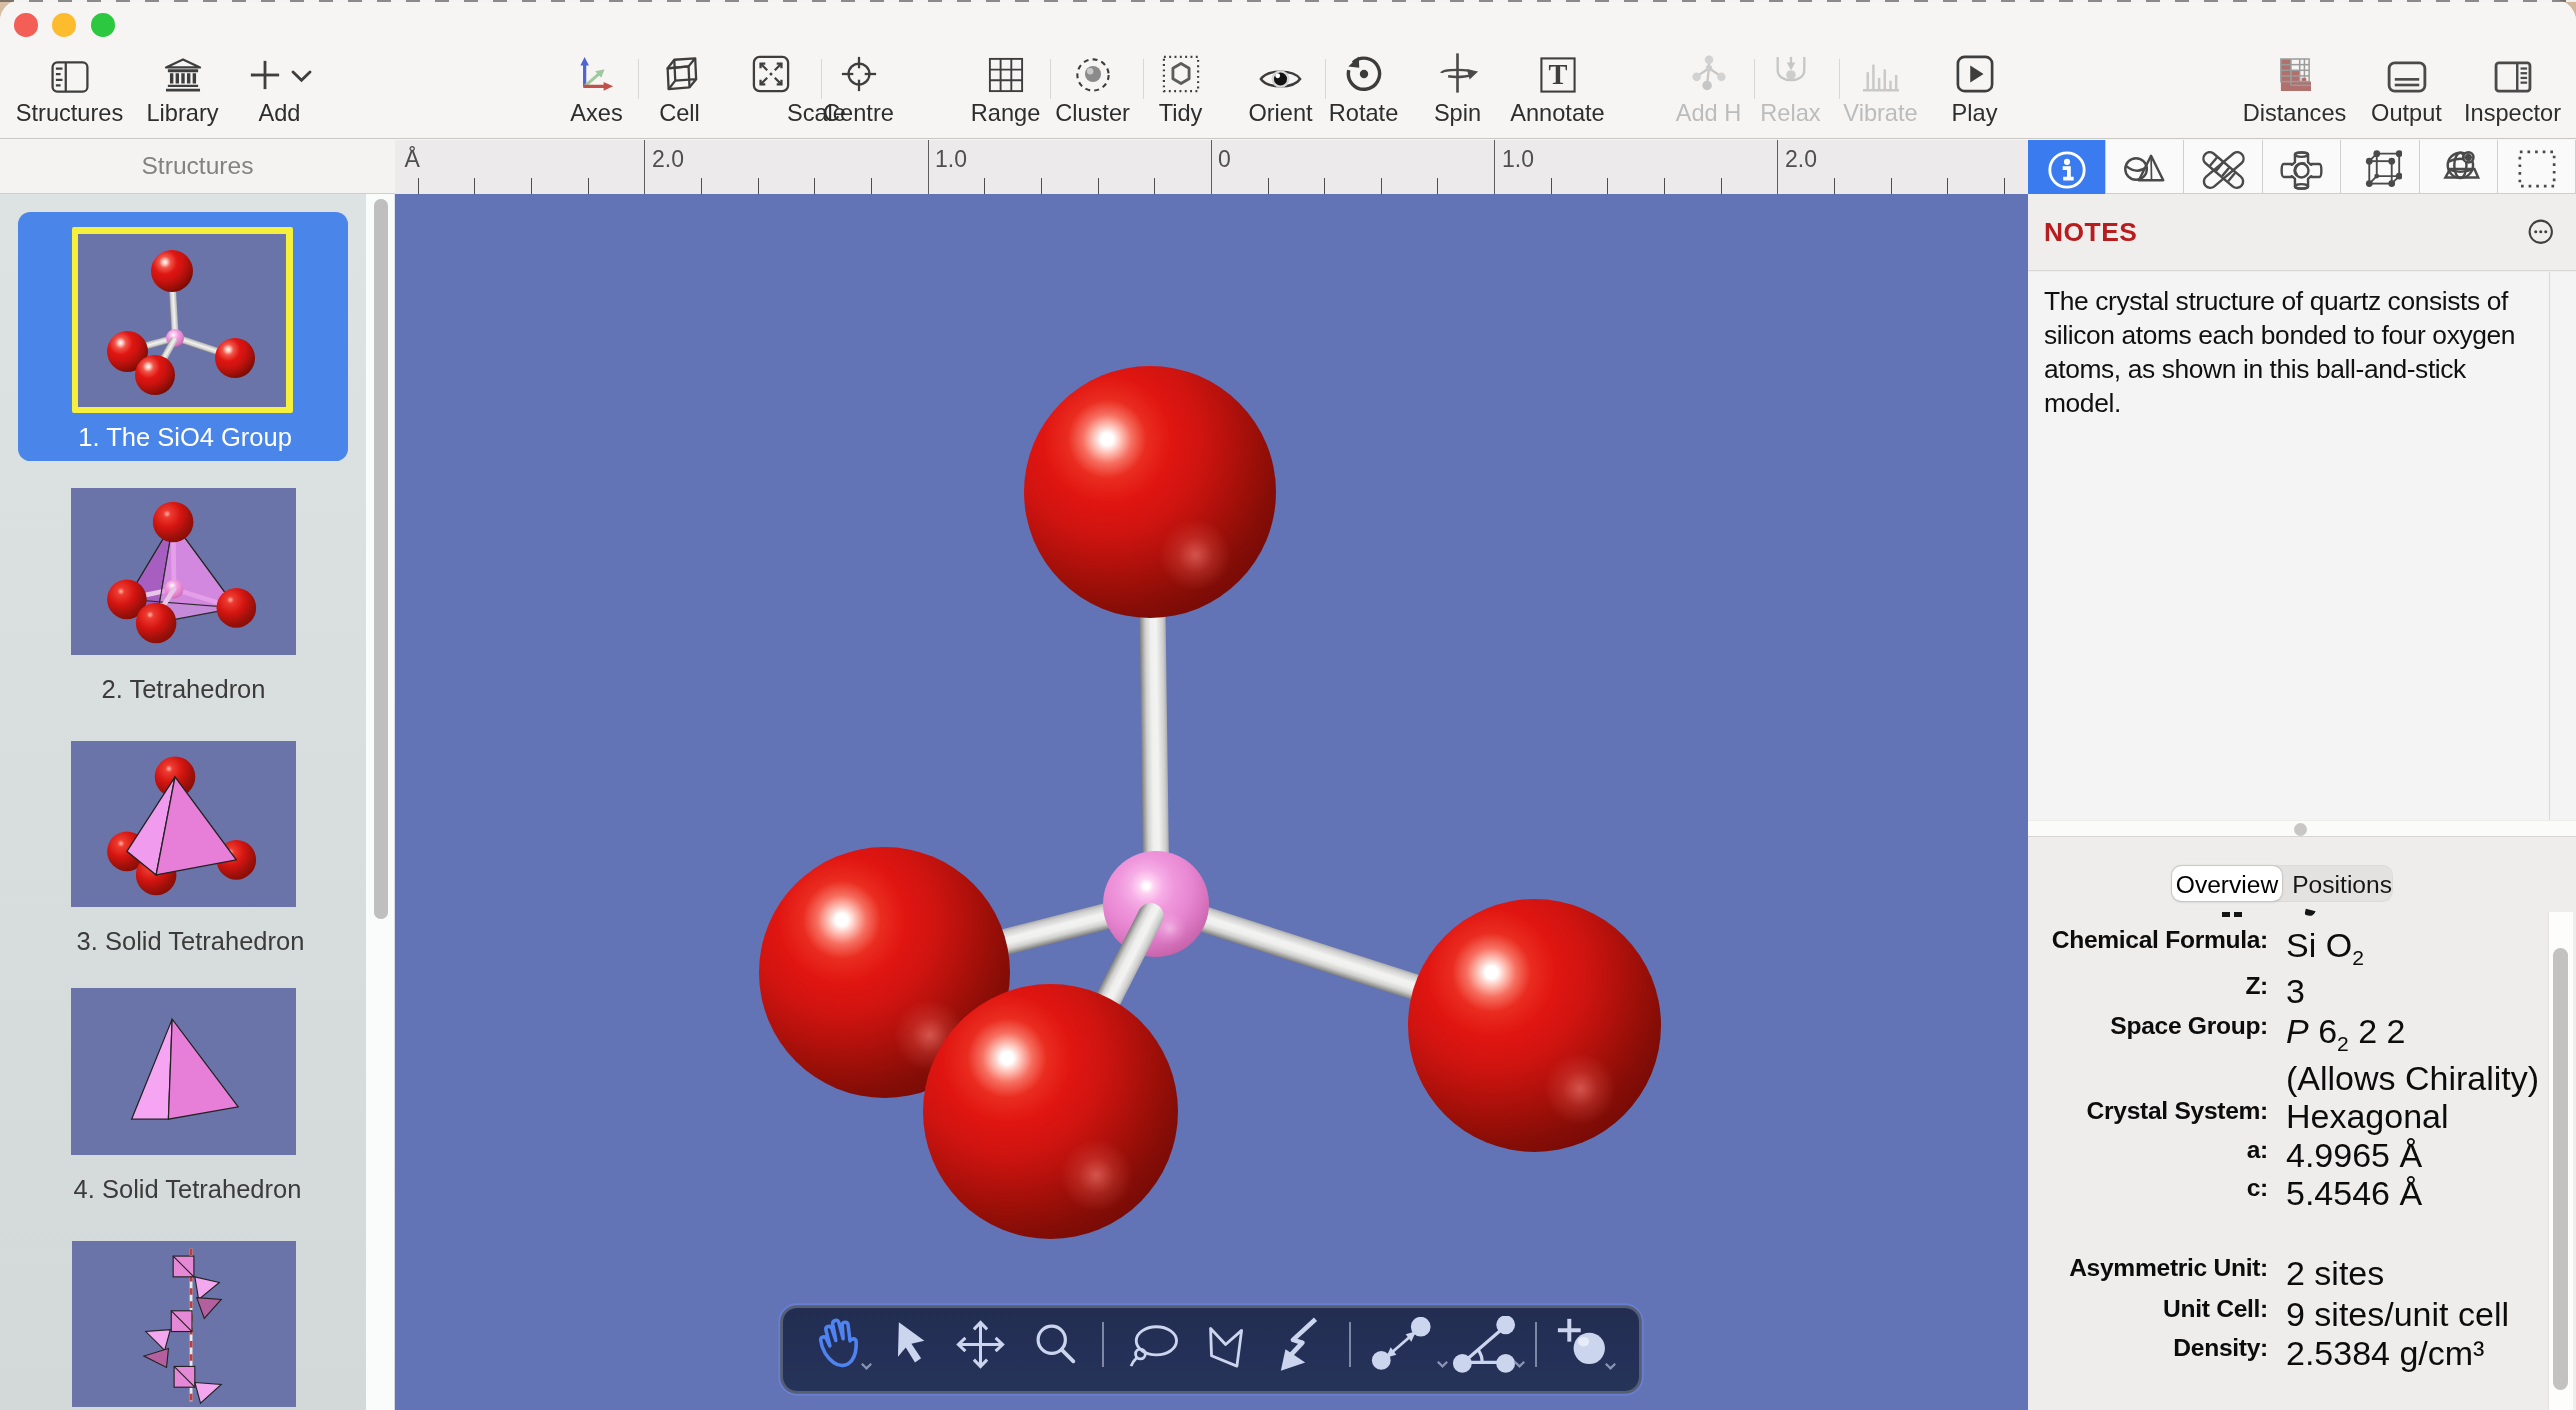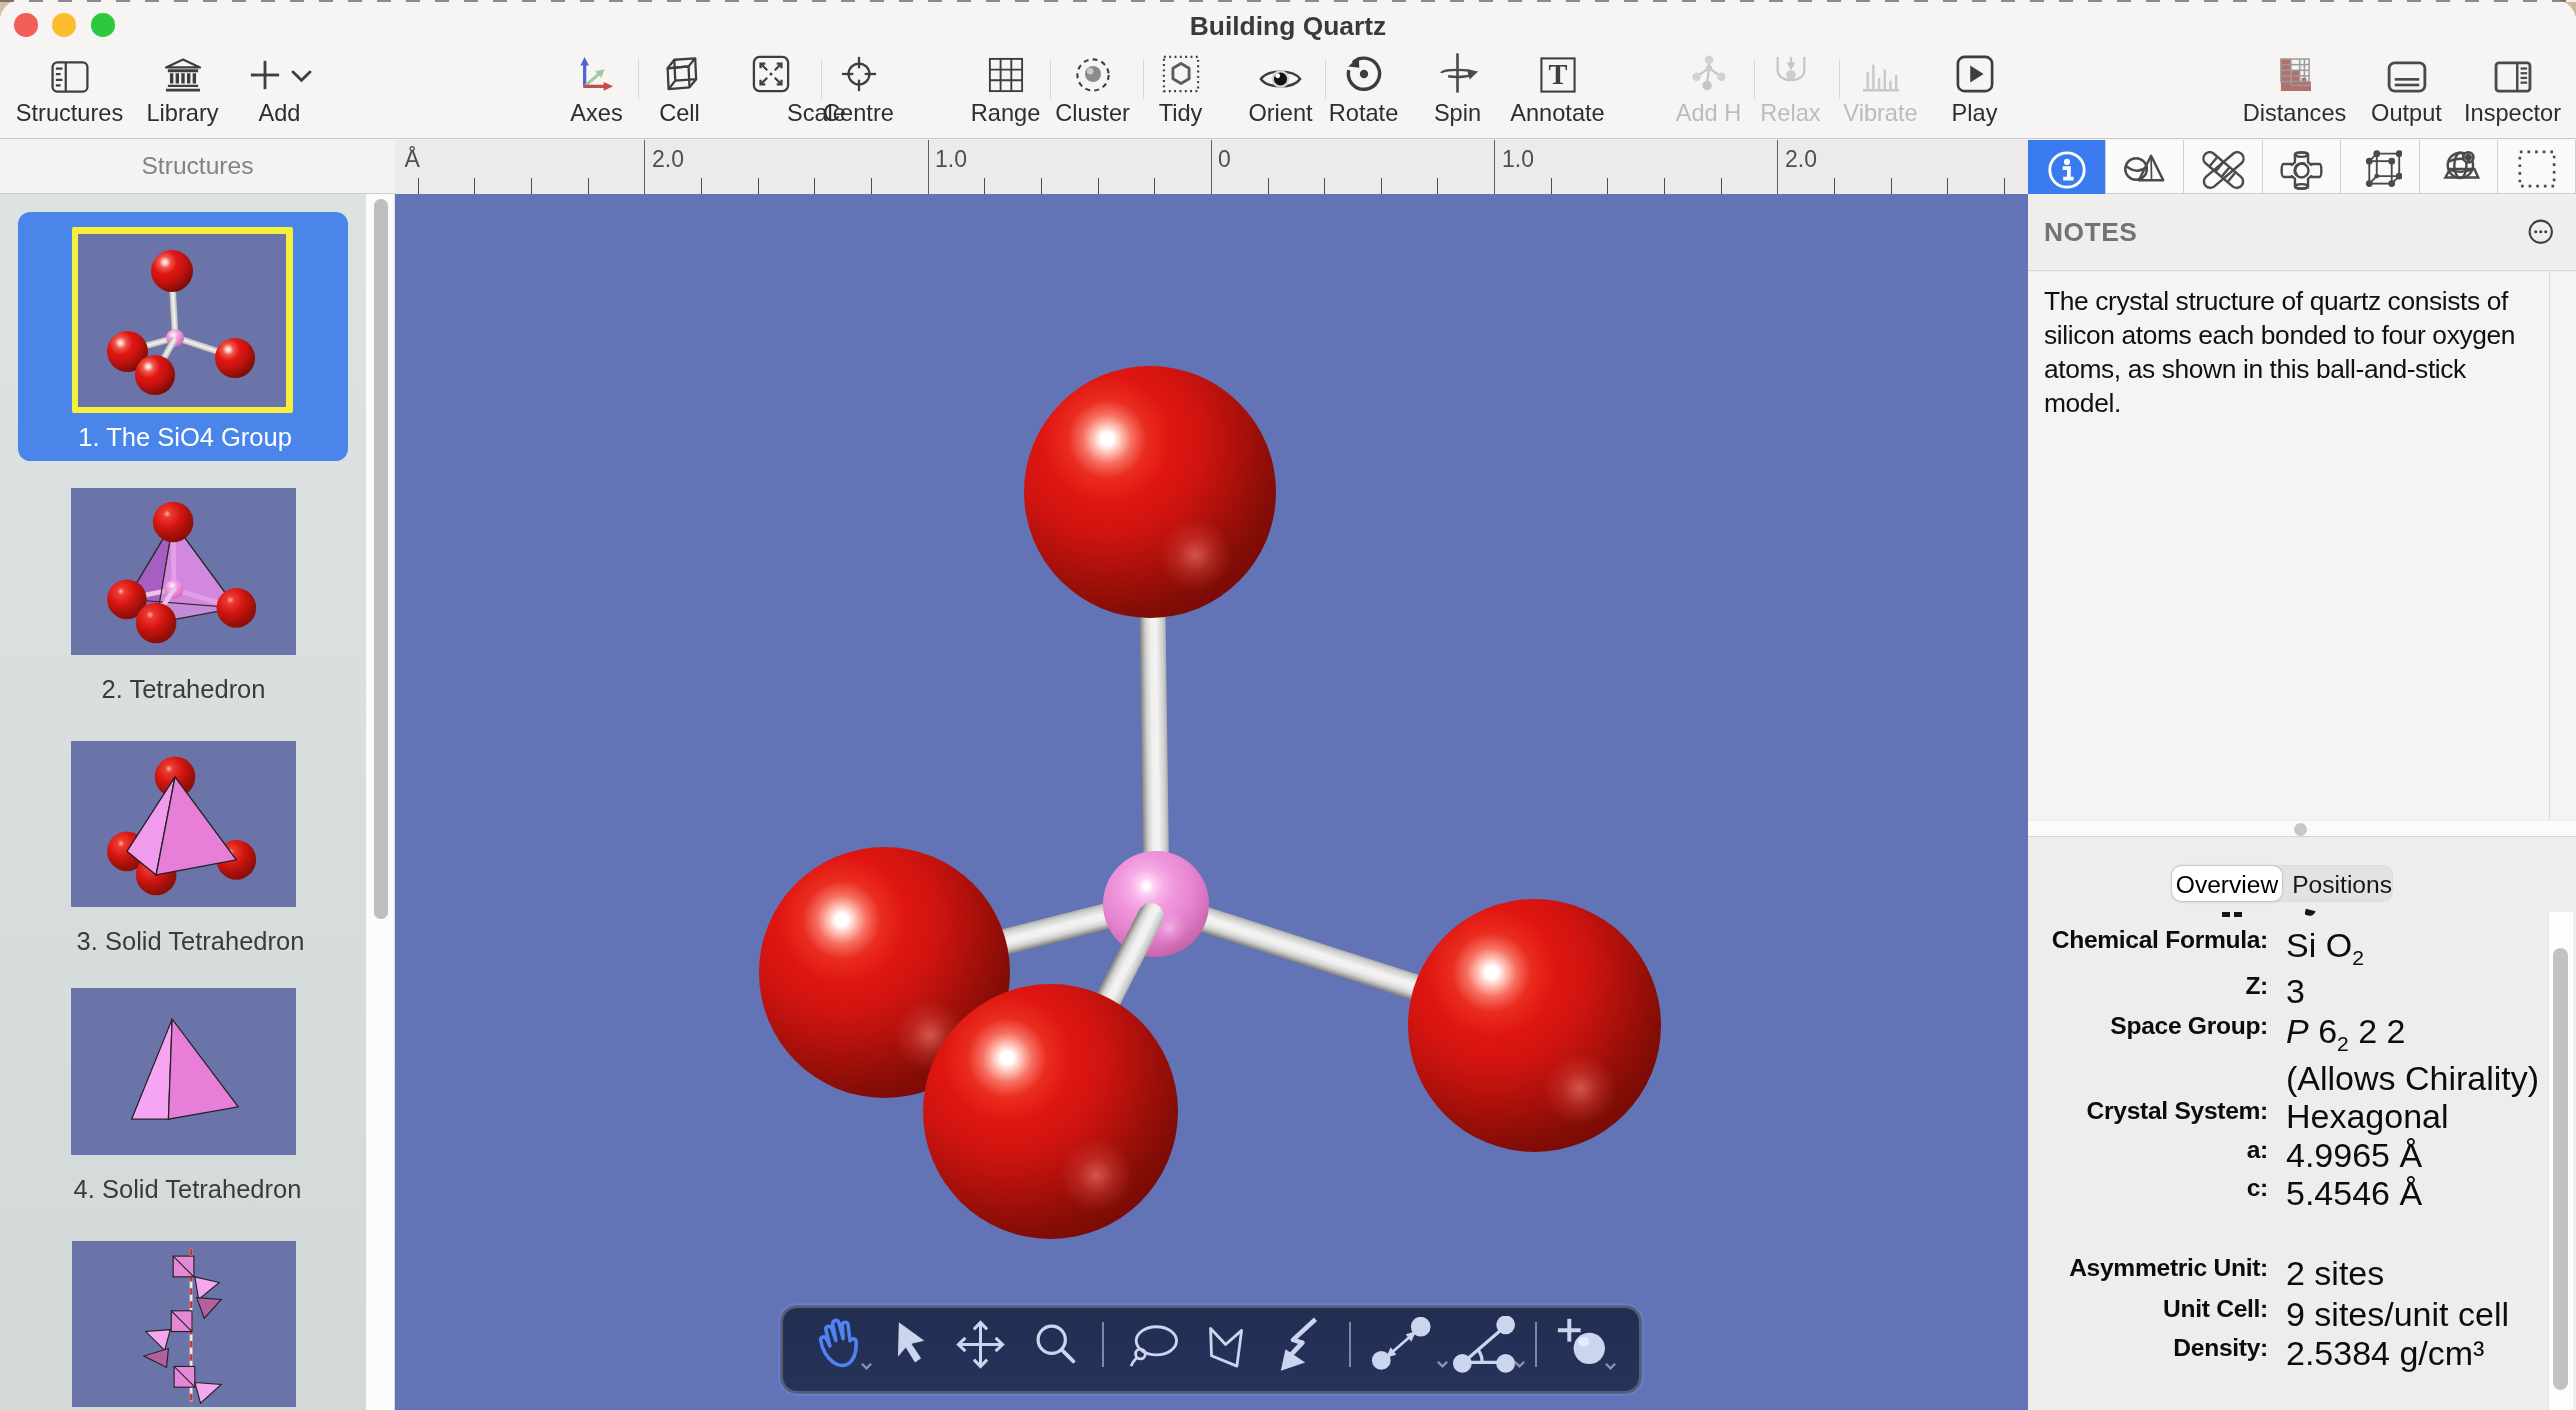--- a/index.html
+++ b/index.html
@@ -63,21 +63,20 @@
 .mini.sisph{background:radial-gradient(circle farthest-corner at 41% 33%, #ffffff 0%, #ffd2f2 12%, #ef97dc 35%, #e184cd 55%, #cc69b1 72%, #bd5da4 80%);}
 #rscroll{position:absolute;left:520px;top:718px;width:24.6px;height:500px;background:#fdfdfc;border-left:0.9px solid #e2e1e0;}
 #rthumb{position:absolute;left:525px;top:754px;width:15px;height:442px;border-radius:7.6px;background:#c3c2c1;}
 #topdash{position:absolute;left:0;top:0;width:2576px;height:1.9px;background:repeating-linear-gradient(90deg,rgba(50,50,55,0.55) 0 14px,rgba(243,243,243,0.95) 14px 29px);z-index:99;}
 </style></head><body>
 <div id="win">
 <div id="titlebar">
 <div class="tl" style="left:14px;background:#f35e56;"></div>
 <div class="tl" style="left:52px;background:#fdbc2e;"></div>
 <div class="tl" style="left:91px;background:#2bc840;"></div>
-<div id="title">Building Quartz</div>
 <div class="tbitem" style="left:70px;">
         <div style="height:40px;display:flex;align-items:flex-end;justify-content:center;">
           <svg width="38" height="32" viewBox="0 0 40 34">
             <rect x="1.5" y="1.5" width="37" height="31" rx="5" stroke="#3e3e3e" stroke-width="2.4" fill="none"></rect>
             <line x1="15.5" y1="2" x2="15.5" y2="32" stroke="#3e3e3e" stroke-width="2.4" fill="none"></line>
             <line x1="5" y1="8" x2="12" y2="8" stroke="#3e3e3e" stroke-width="2.4" fill="none"></line>
             <line x1="5" y1="14" x2="10" y2="14" stroke="#3e3e3e" stroke-width="2.4" fill="none"></line>
             <line x1="5" y1="20" x2="12" y2="20" stroke="#3e3e3e" stroke-width="2.4" fill="none"></line>
             <line x1="5" y1="26" x2="10" y2="26" stroke="#3e3e3e" stroke-width="2.4" fill="none"></line>
           </svg>
@@ -650,21 +649,21 @@
           <circle cx="36" cy="34" r="16.5" fill="#ccd5ee"></circle>
           <ellipse cx="30" cy="27" rx="6" ry="5" fill="#e9eefb" opacity="0.9"></ellipse>
         </svg>
 <svg class="chev" style="left:820px;top:51px;" viewBox="0 0 16 16">
           <path d="M3 5 L8 10 L13 5" stroke="#8b94b5" stroke-width="2.4" fill="none"></path>
         </svg>
 </div>
 </div>
 <div id="rpanel">
 <div id="noteshead">
-<div class="abs" style="left:16px;top:23px;font-size:26.4px;font-weight:bold;color:#737373;letter-spacing:0.5px;">NOTES</div>
+<div class="abs" style="left:16px;top:23px;font-size:26.4px;font-weight:bold;color:#b91c1c;letter-spacing:0.5px;">NOTES</div>
 <svg class="abs" style="left:500px;top:24.6px;" width="25.5" height="25.5" viewBox="0 0 27 27">
           <circle cx="13.5" cy="13.5" r="11.8" stroke="#3f3f3f" stroke-width="2.2" fill="none"></circle>
           <circle cx="8.2" cy="13.5" r="1.6" fill="#3f3f3f"></circle>
           <circle cx="13.5" cy="13.5" r="1.6" fill="#3f3f3f"></circle>
           <circle cx="18.8" cy="13.5" r="1.6" fill="#3f3f3f"></circle>
         </svg>
 </div>
 <div id="notesarea">
 <div class="abs" style="left:521px;top:0;width:0.9px;height:548px;background:#dbdad9;"></div>
 <div id="notestxt">The crystal structure of quartz consists of<br>silicon atoms each bonded to four oxygen<br>atoms, as shown in this ball-and-stick<br>model.</div>

